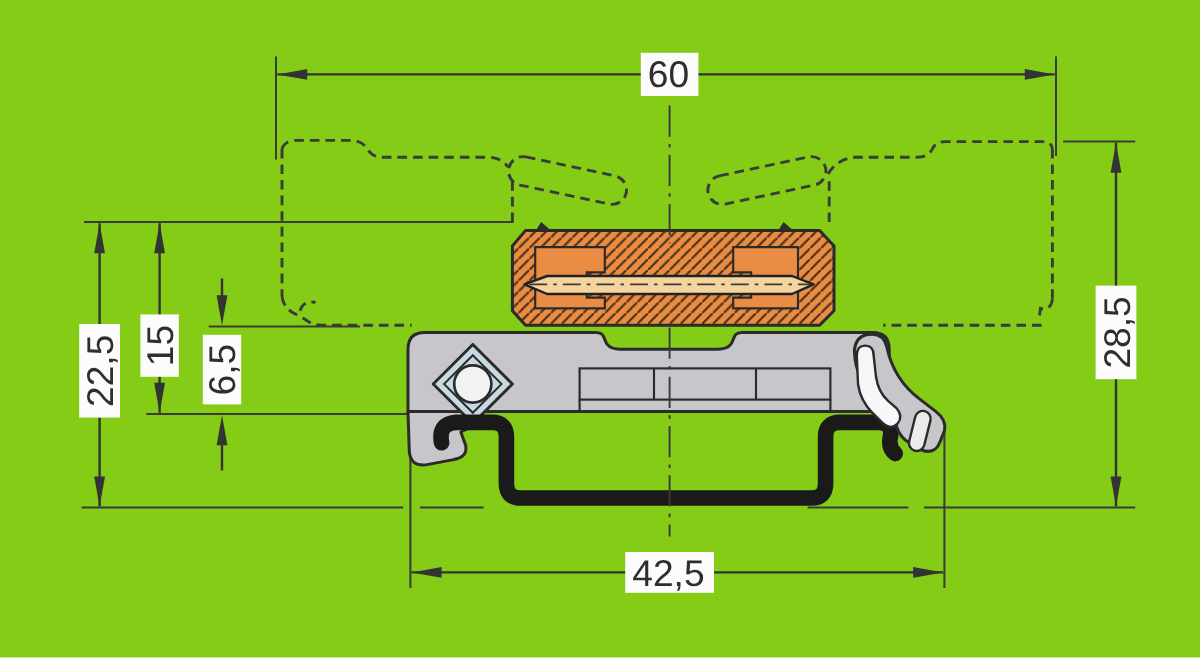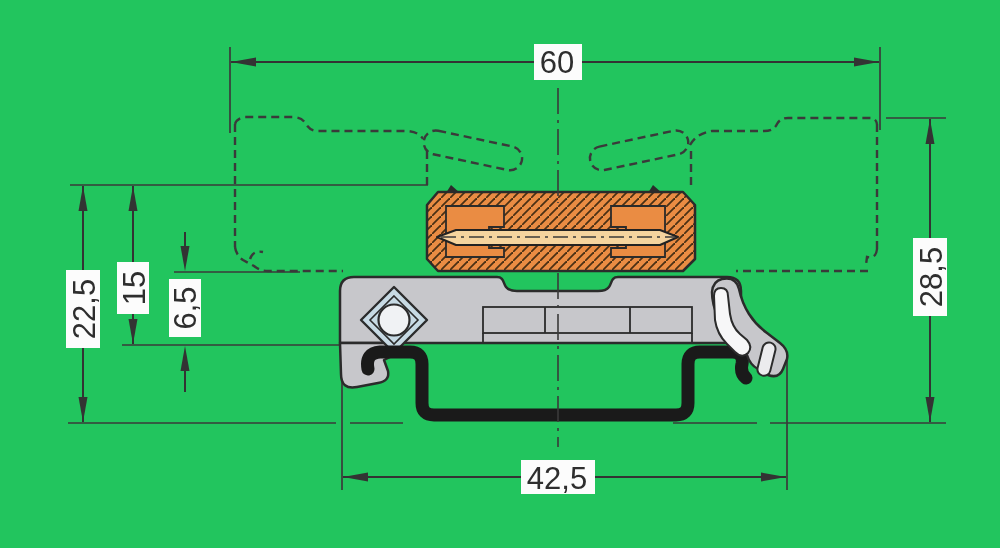--- a/index.html
+++ b/index.html
@@ -1,16 +1,16 @@
 <!DOCTYPE html>
 <html><head>
 <meta charset="utf-8">
 <style>
   html,body{margin:0;padding:0;background:#fcfcfc;}
-  .stage{position:relative;width:1000px;height:548px;background:#22c55e;overflow:hidden;
+  .stage{position:relative;width:1000px;height:548px;background:#84cc16;overflow:hidden;
          font-family:"Liberation Sans", sans-serif;}
   svg{display:block;}
   .dimtext{font-family:"Liberation Sans", sans-serif;font-size:31px;fill:#2e2e2e;}
   .thin{stroke:#3a3a3a;stroke-width:1.7;fill:none;}
   .dim{stroke:#333;stroke-width:2;fill:none;}
   .dash{stroke:#3a3a3a;stroke-width:2.4;fill:none;stroke-dasharray:8 5;}
   .arrow{fill:#333;stroke:none;}
   .bg{fill:#fcfcfc;stroke:none;}
 </style>
 </head>

